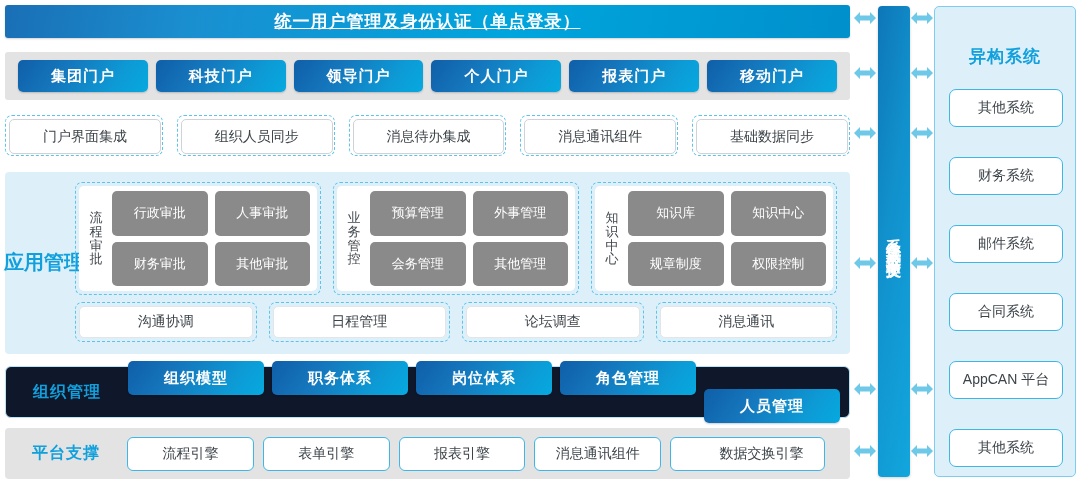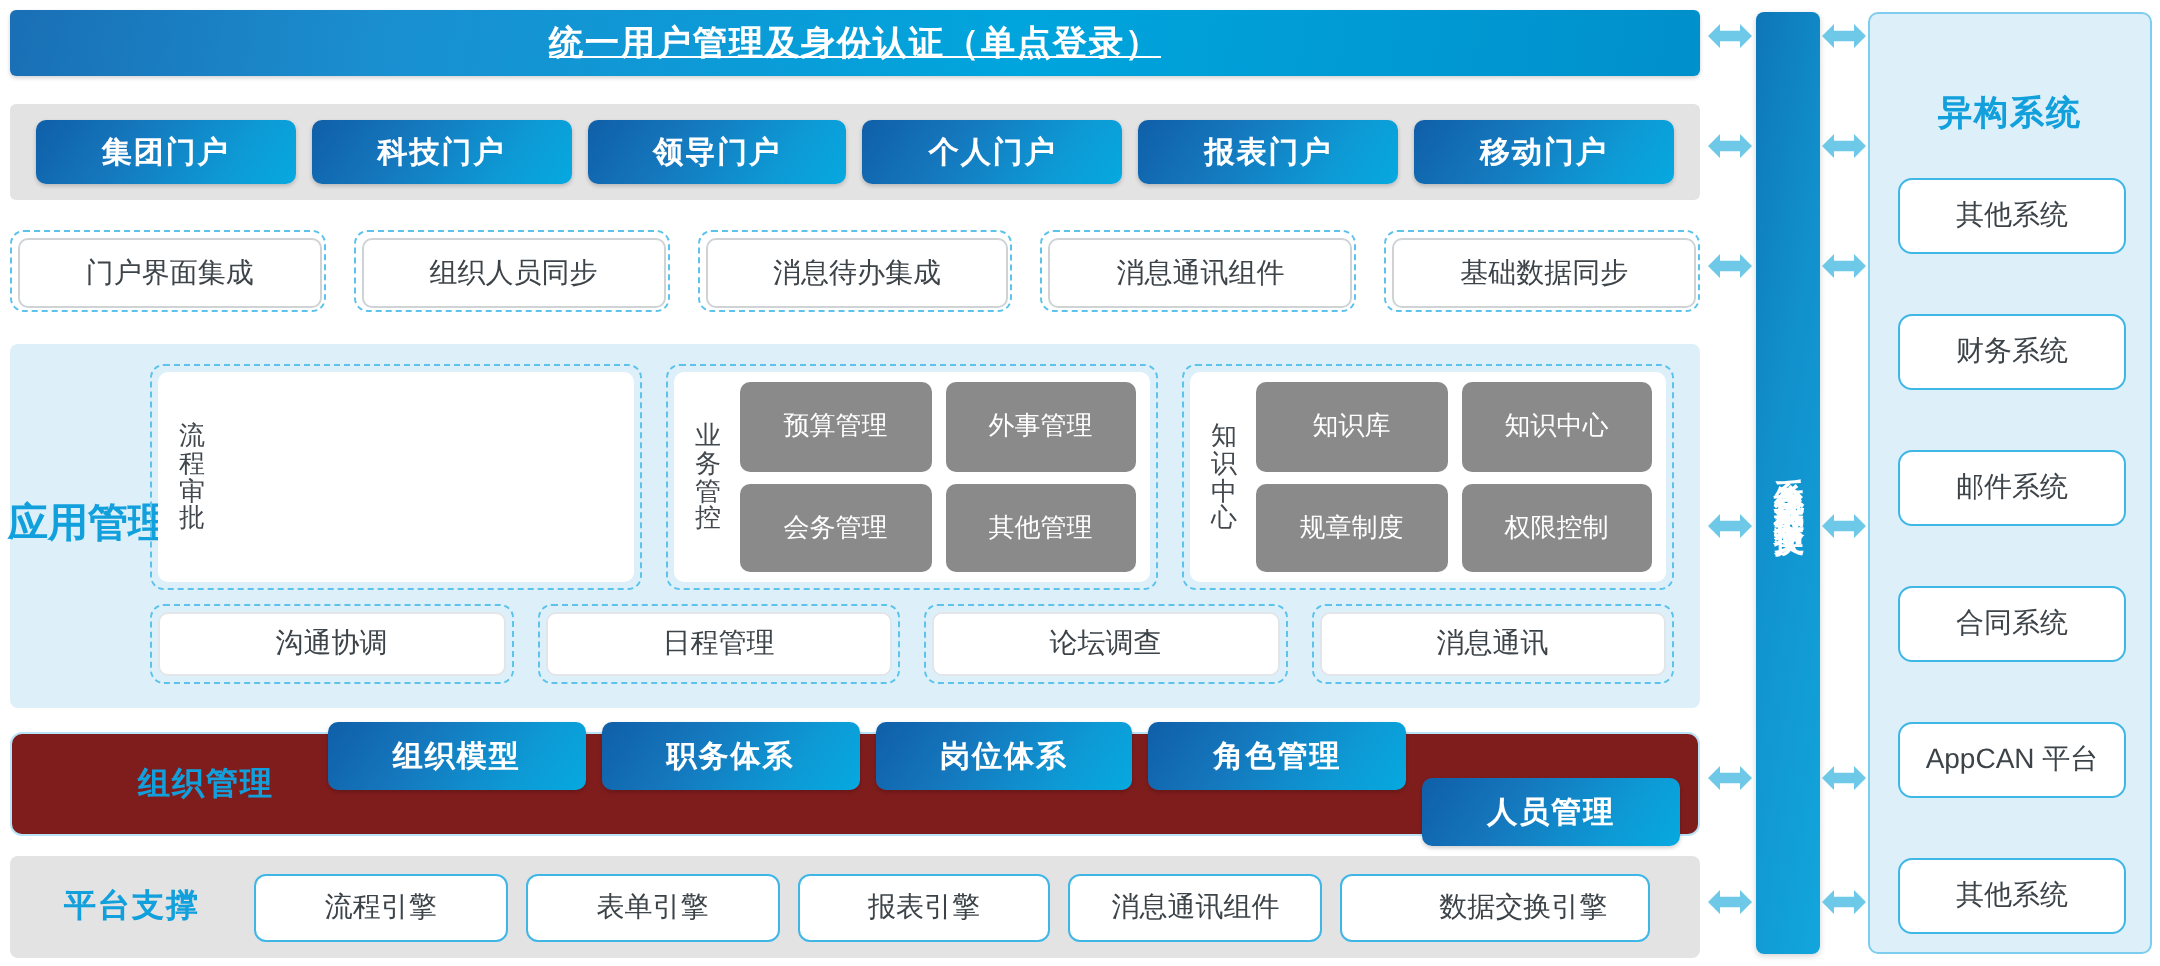--- a/index.html
+++ b/index.html
@@ -125,22 +125,22 @@
   .abi{
     width:100%;height:100%;background:#fff;border-radius:5px;
     border:1px solid #e2e6e9;
     display:flex;align-items:center;justify-content:center;
     color:#3d4449;font-size:14px;box-sizing:border-box;
   }
 
   
   #org-row{
     position:absolute;left:0;top:362px;width:845px;height:52px;
-    background:#7f1d1d;border:1px solid #b9e3f6;border-radius:6px;
-    display:flex;align-items:center;box-sizing:border-box;padding-left:36px;
+    background:#0f172a;border:1px solid #b9e3f6;border-radius:6px;
+    display:flex;align-items:center;box-sizing:border-box;
   }
   #org-label{
     width:122px;text-align:center;color:#12a0dc;
     font-size:16px;font-weight:bold;letter-spacing:1px;flex:0 0 auto;
   }
   #org-items{flex:1;display:flex;justify-content:flex-end;padding-right:9px;}
   .org-btn{
     flex:1;margin-right:8px;height:34px;border-radius:5px;
     background:linear-gradient(125deg,#0f5fa8 0%,#1577bd 35%,#0d9ad5 75%,#06a9e0 100%);
     display:flex;align-items:center;justify-content:center;
@@ -251,20 +251,26 @@
       <div id="app-groups">
 
         <div class="grp">
           <div class="grp-inner">
             <div class="grp-title">
                 <div>流</div>
                 <div>程</div>
                 <div>审</div>
                 <div>批</div>
               </div>
+            <div class="grp-cells">
+              <div class="cell">行政审批</div>
+              <div class="cell">人事审批</div>
+              <div class="cell">财务审批</div>
+              <div class="cell">其他审批</div>
+            </div>
           </div>
         </div>
 
         <div class="grp">
           <div class="grp-inner">
             <div class="grp-title">
                 <div>业</div>
                 <div>务</div>
                 <div>管</div>
                 <div>控</div>

